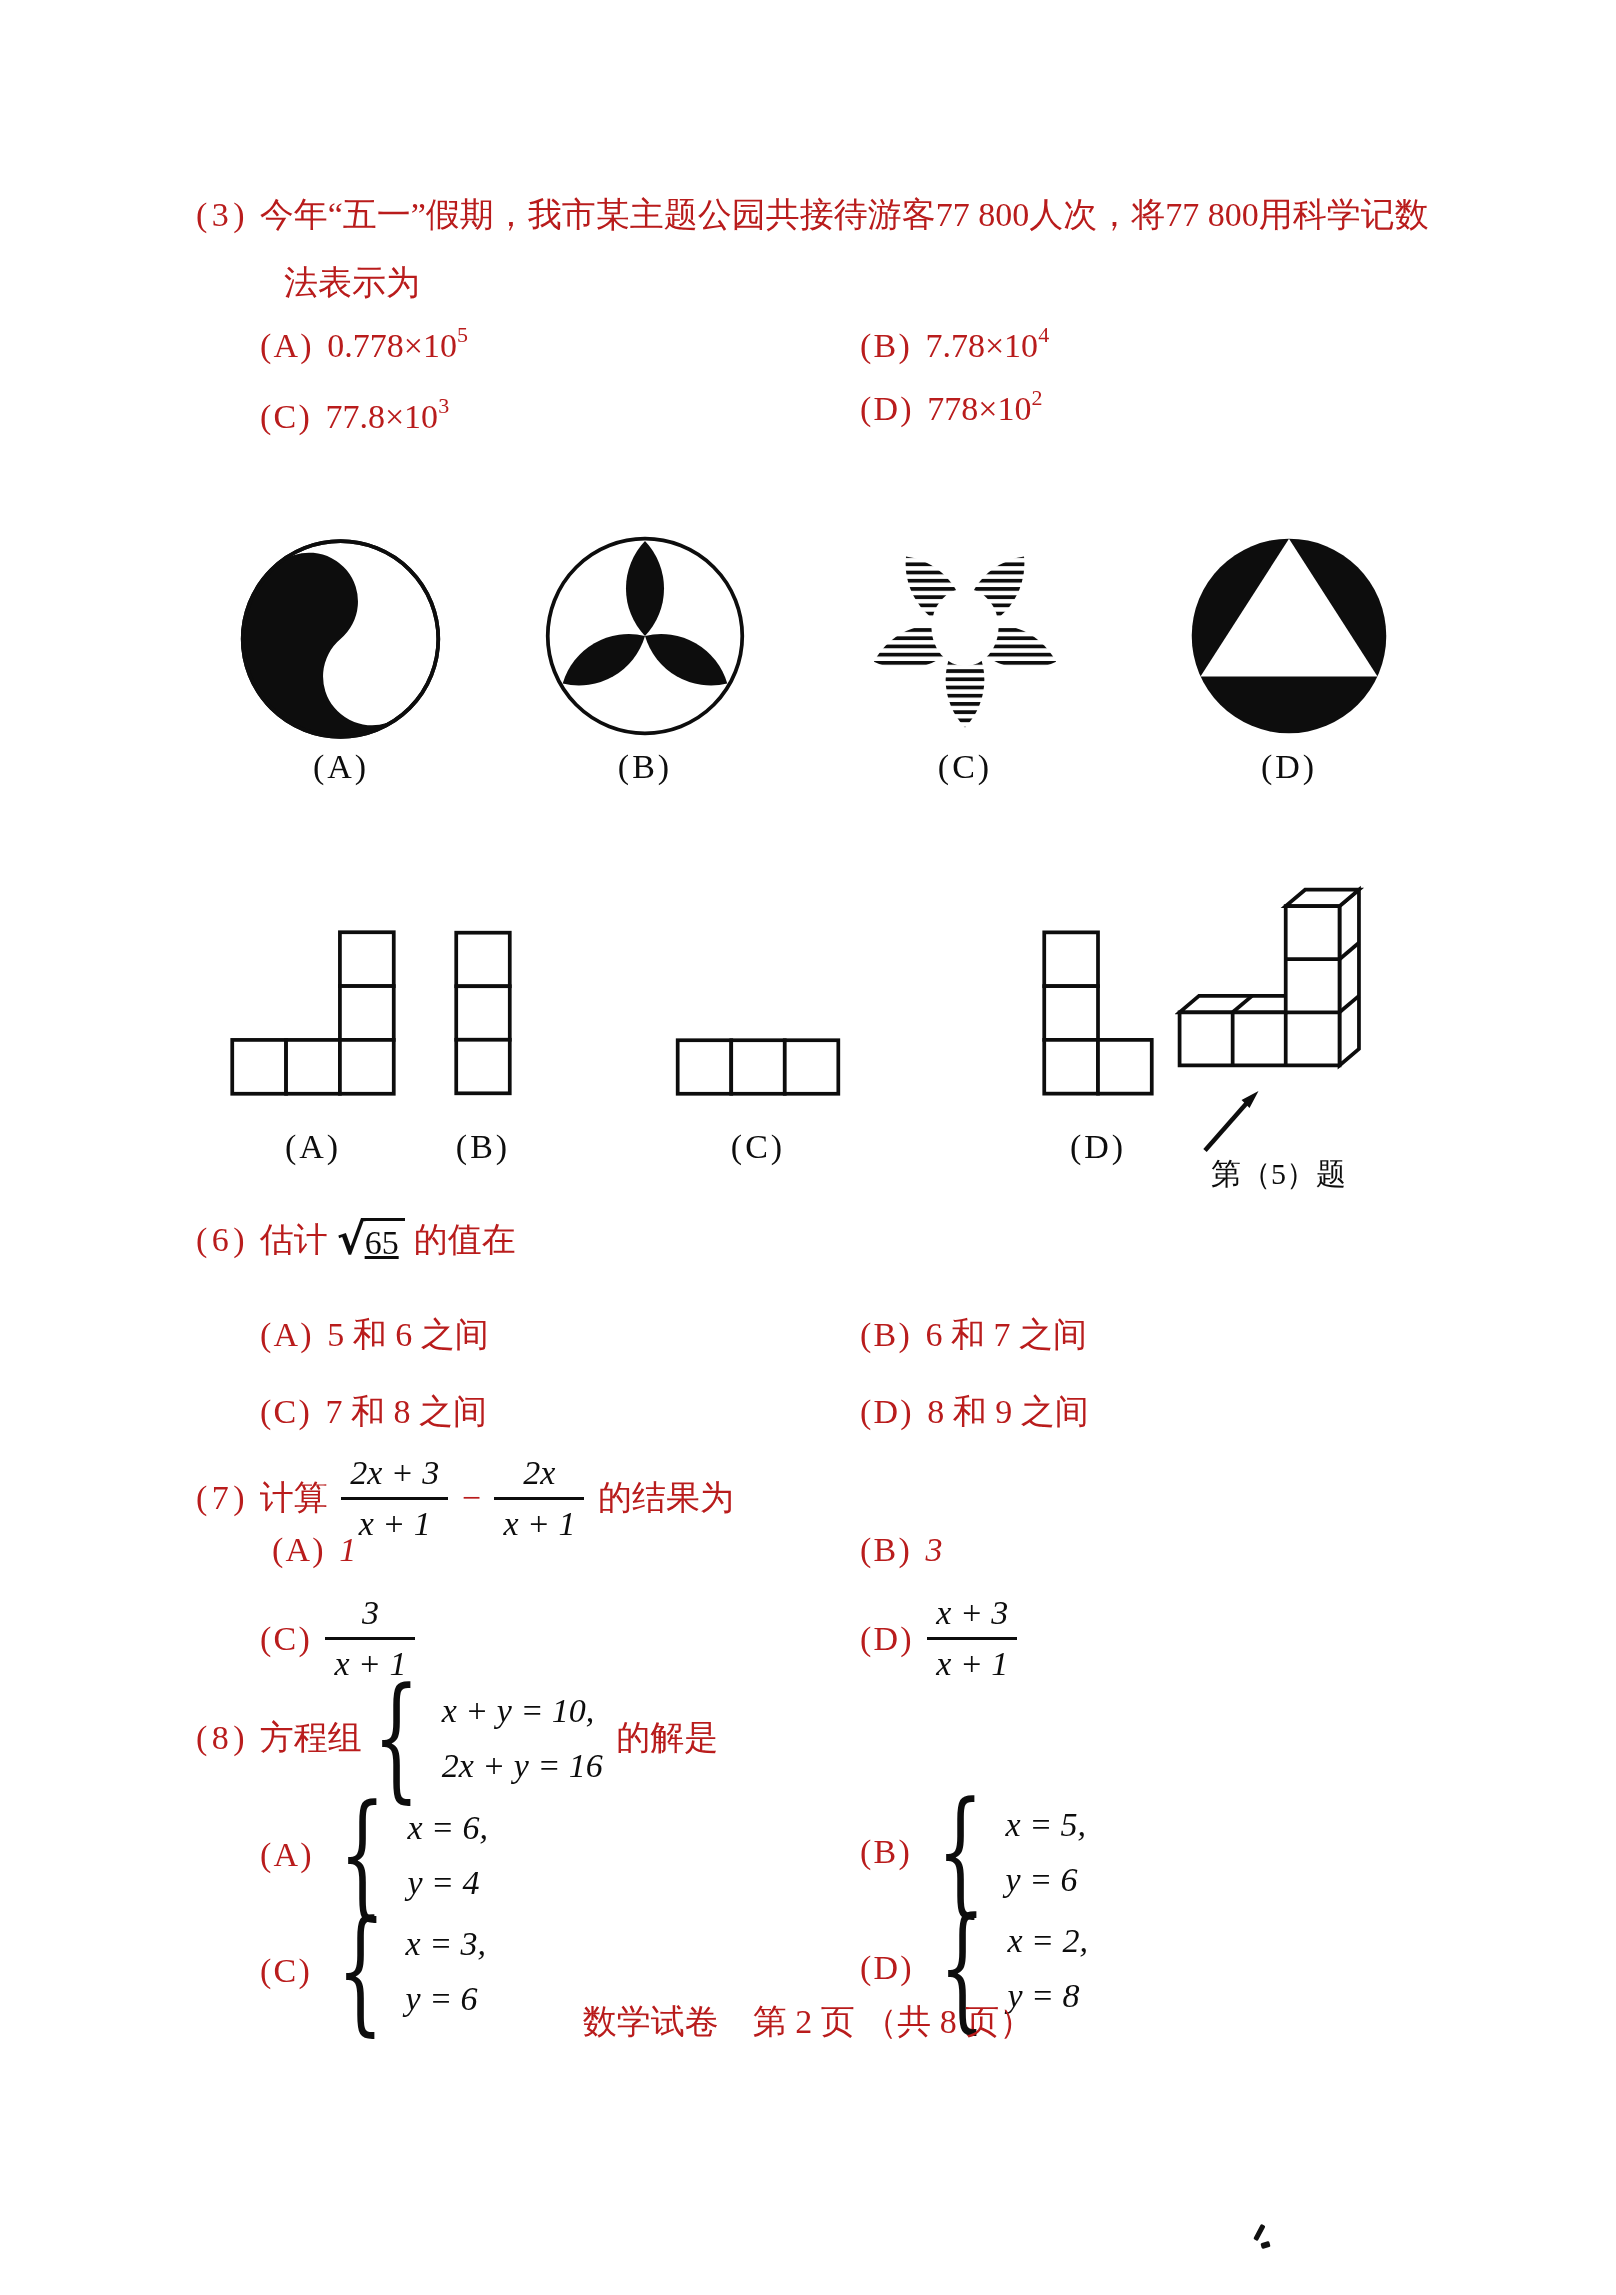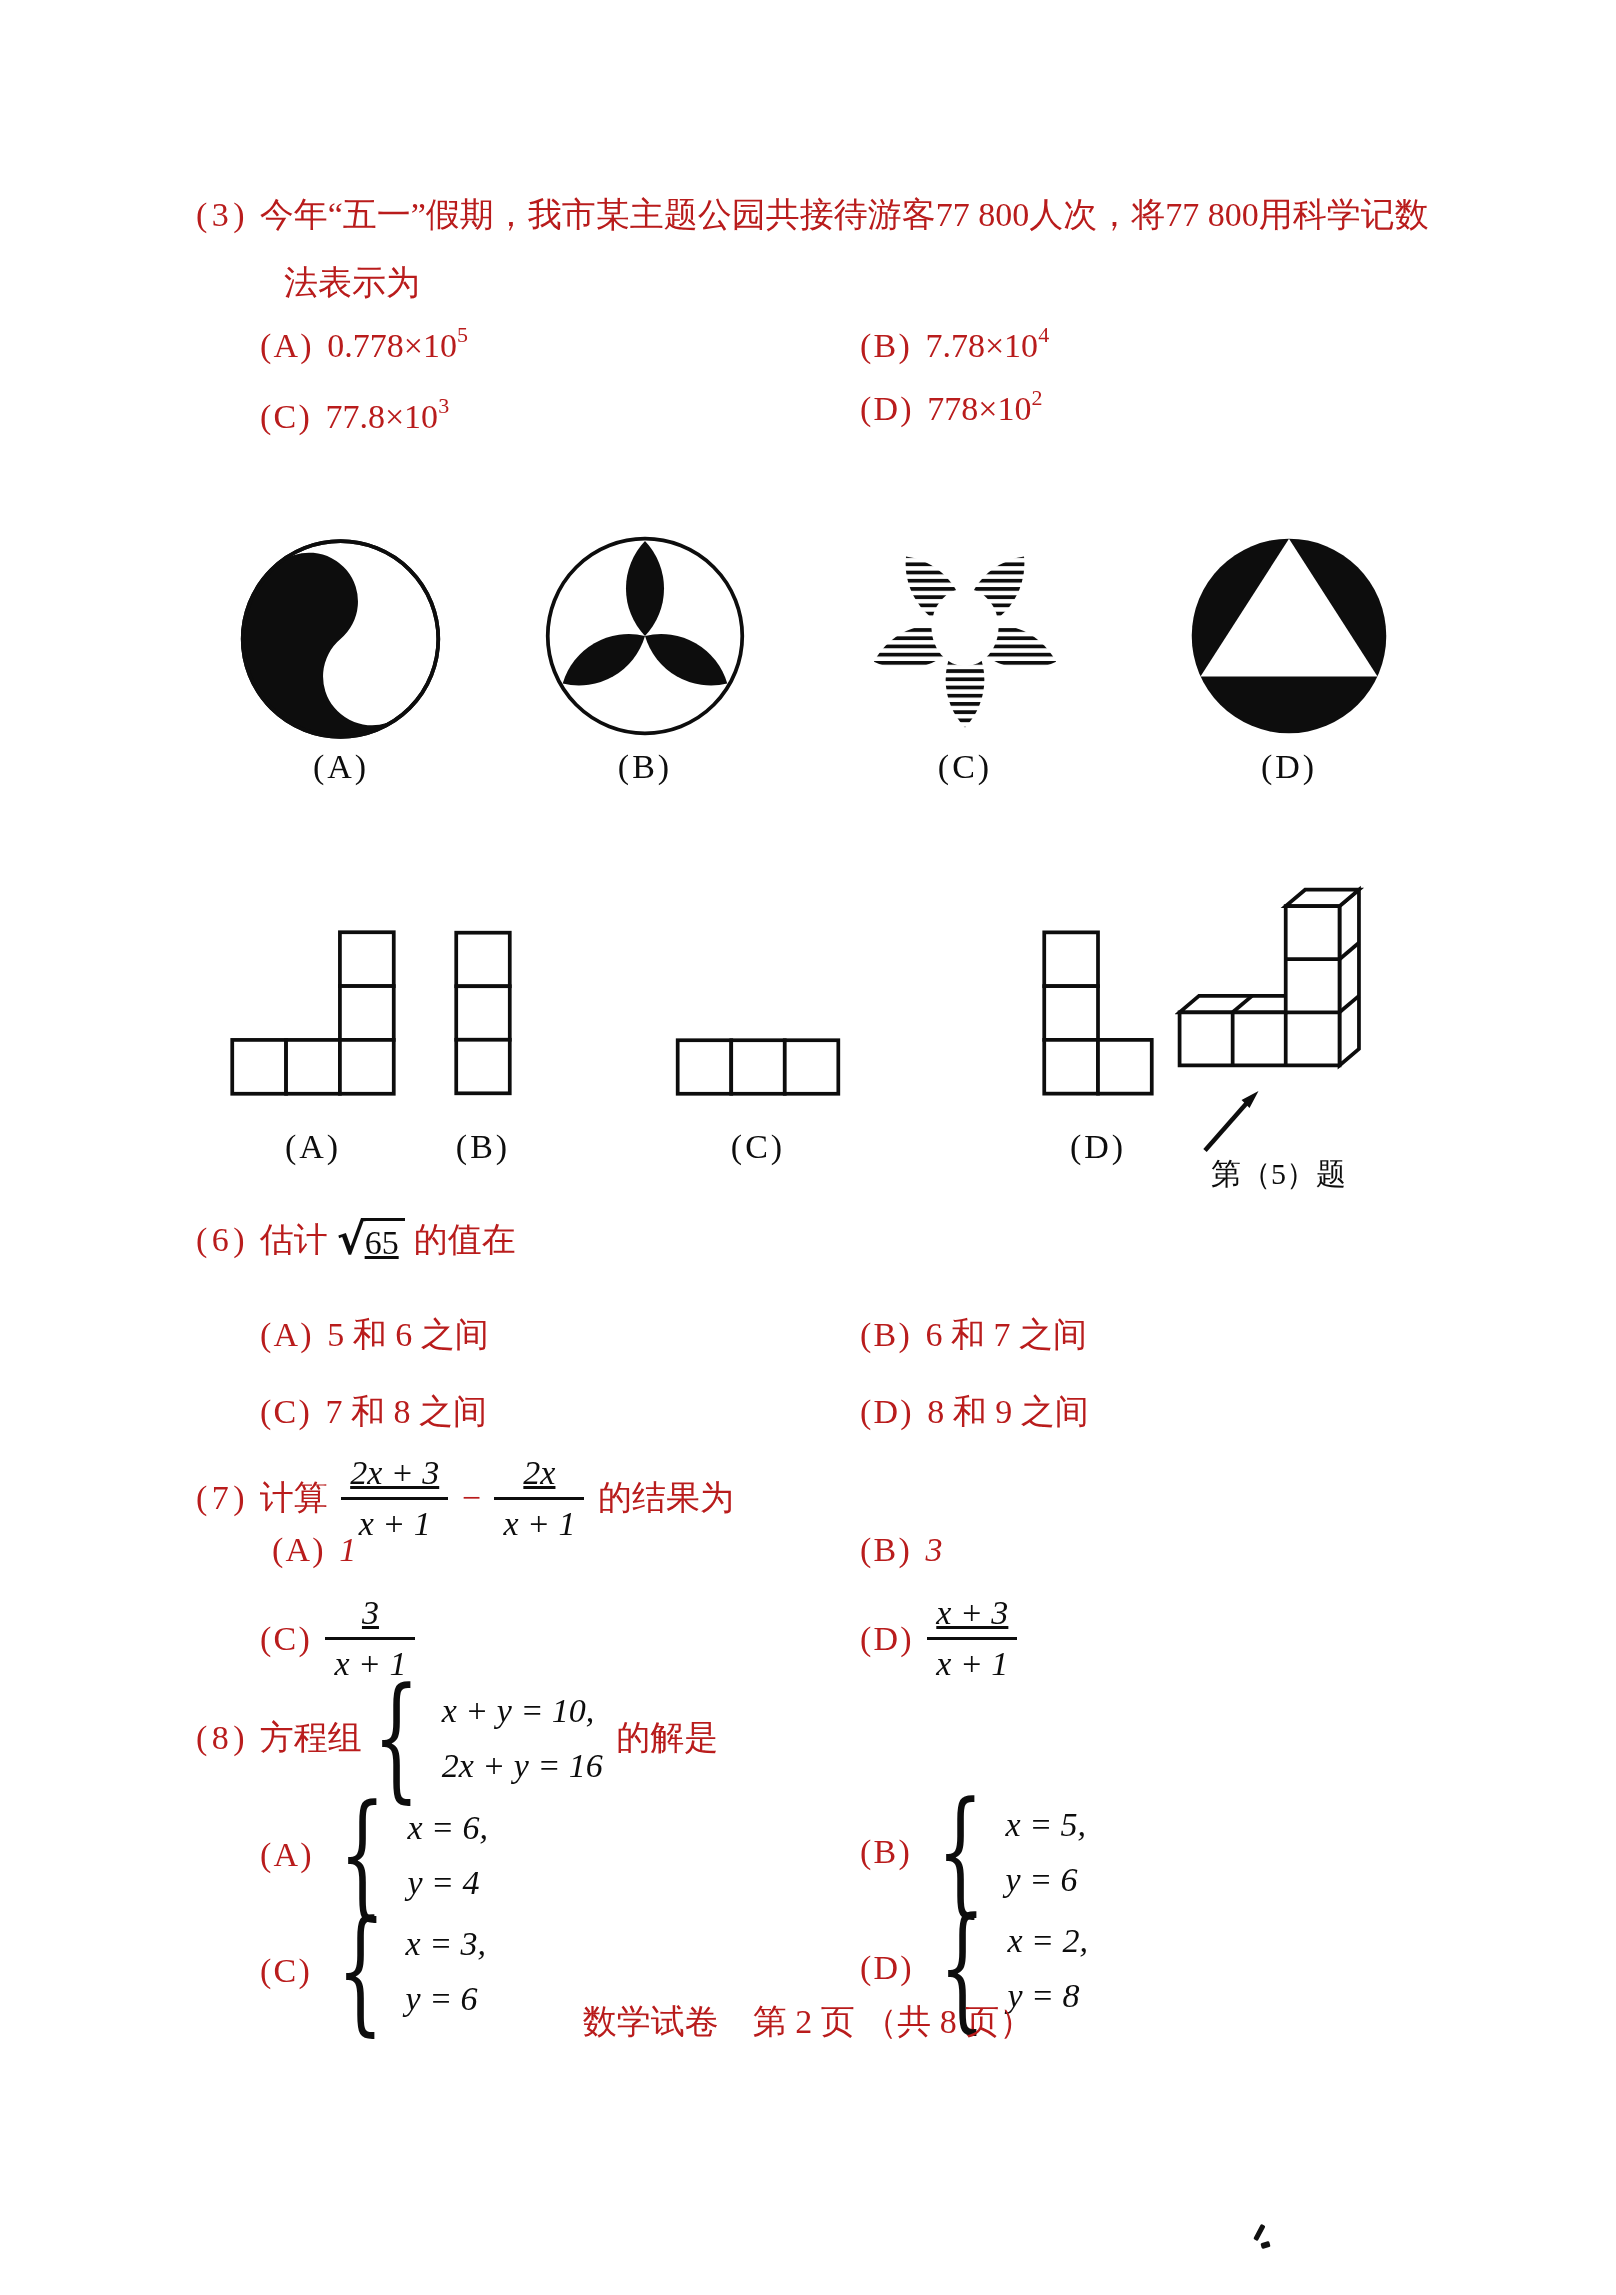--- a/index.html
+++ b/index.html
@@ -15,21 +15,21 @@
   }
   .abs { position: absolute; }
   .cn  { font-size: 34px; white-space: nowrap; color:#b91c1c; }
   .qnum { letter-spacing: 4.5px; margin-right: 10.5px; }
   .lbl { letter-spacing: 2.2px; margin-right: 13.5px; }
   .mathit { font-family: "Liberation Serif", serif; font-style: italic; }
   .sci sup { font-size: 22px; vertical-align: 15px; letter-spacing:0; }
   .centered { text-align: center; }
   
   .frac { display: inline-block; text-align: center; vertical-align: middle; font-size: 34px; }
-  .frac .num { display: block; padding: 0 9px 6px; line-height: 1.05; text-decoration: underline; }
+  .frac .num { display: block; padding: 0 9px 6px; line-height: 1.05; }
   .frac .den { display: block; border-top: 3.7px solid #0d0d0d; padding: 6px 9px 0; line-height: 1.05; }
   
   .sqrt { display: inline-flex; align-items: flex-start; margin: 0 9px; }
   .sqrt .sign { font-family: "DejaVu Sans", sans-serif; font-size: 43px; line-height: 43px; font-weight: bold; }
   .sqrt .rad  { border-top: 3.7px solid #0d0d0d; font-size: 34px; line-height: 39px; margin-left: -3.7px; padding: 1.5px 6px 0 3px; text-decoration: underline; }
   
   .mrow { display: inline-flex; align-items: center; white-space: nowrap; }
   .brace { font-family: "DejaVu Serif", serif; font-size: 133px; font-weight: 400;
            display: inline-block; transform: scale(0.55, 1.02); transform-origin: center;
            margin: 0 -10.5px 0 -7.5px; line-height: 0.75; }

